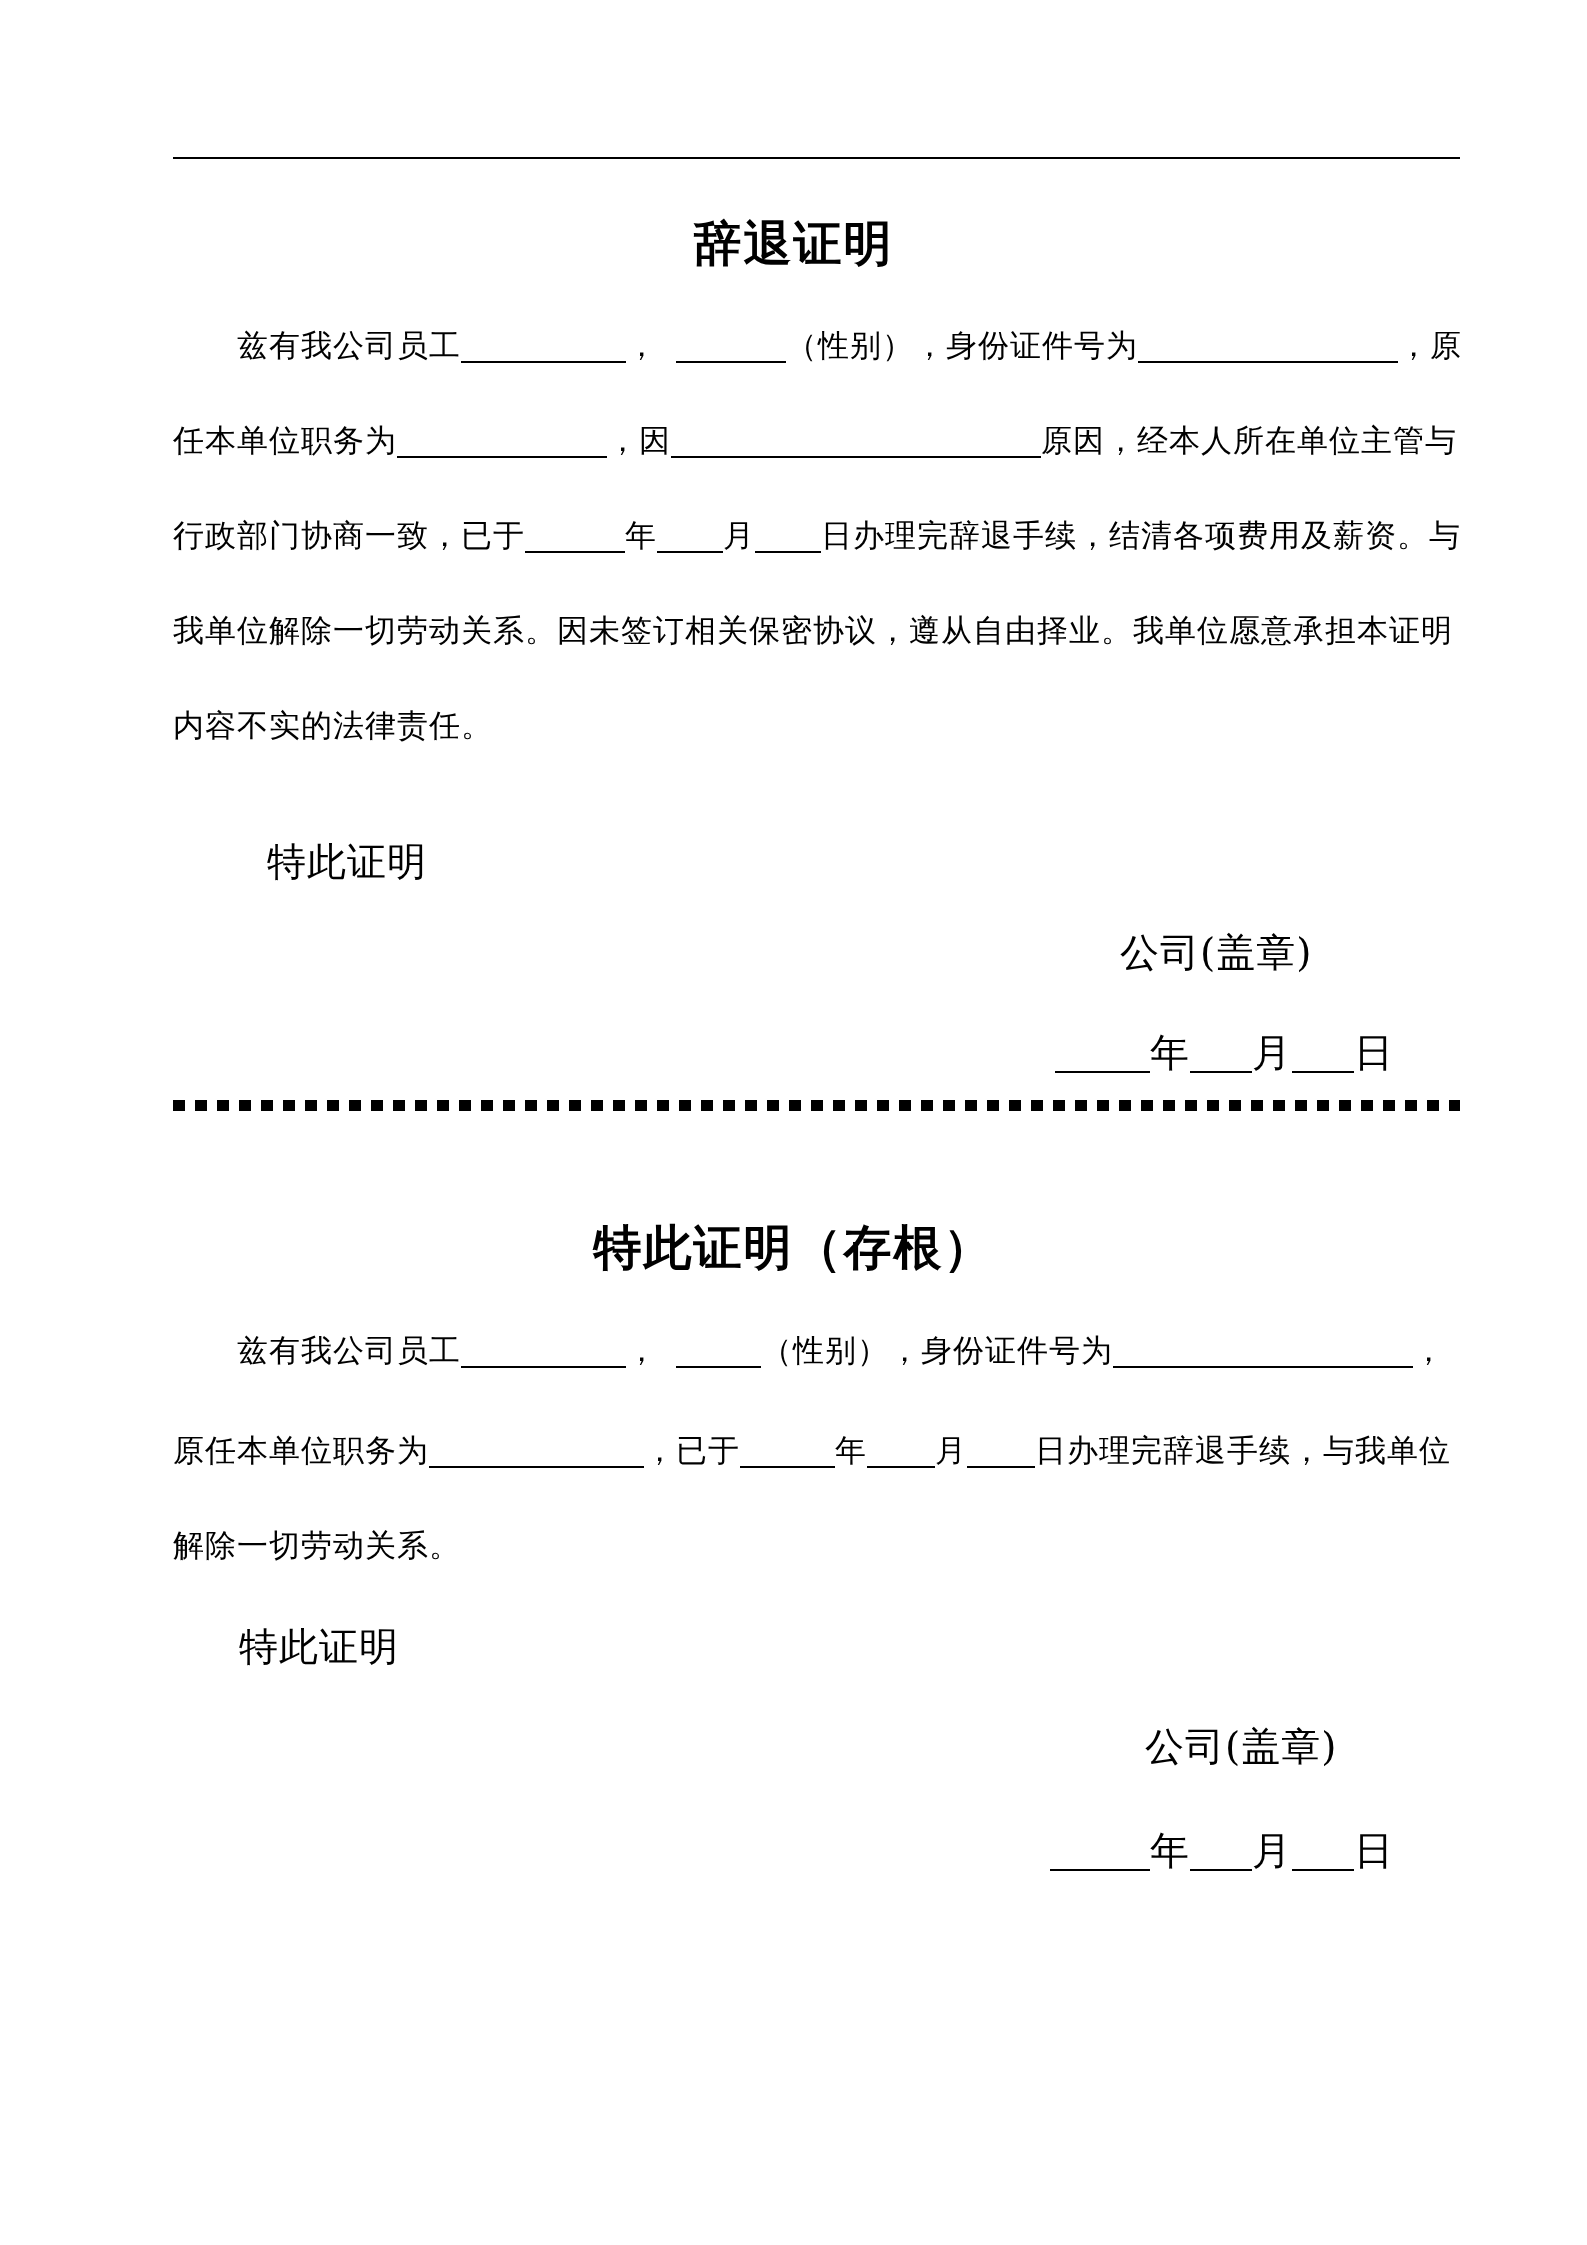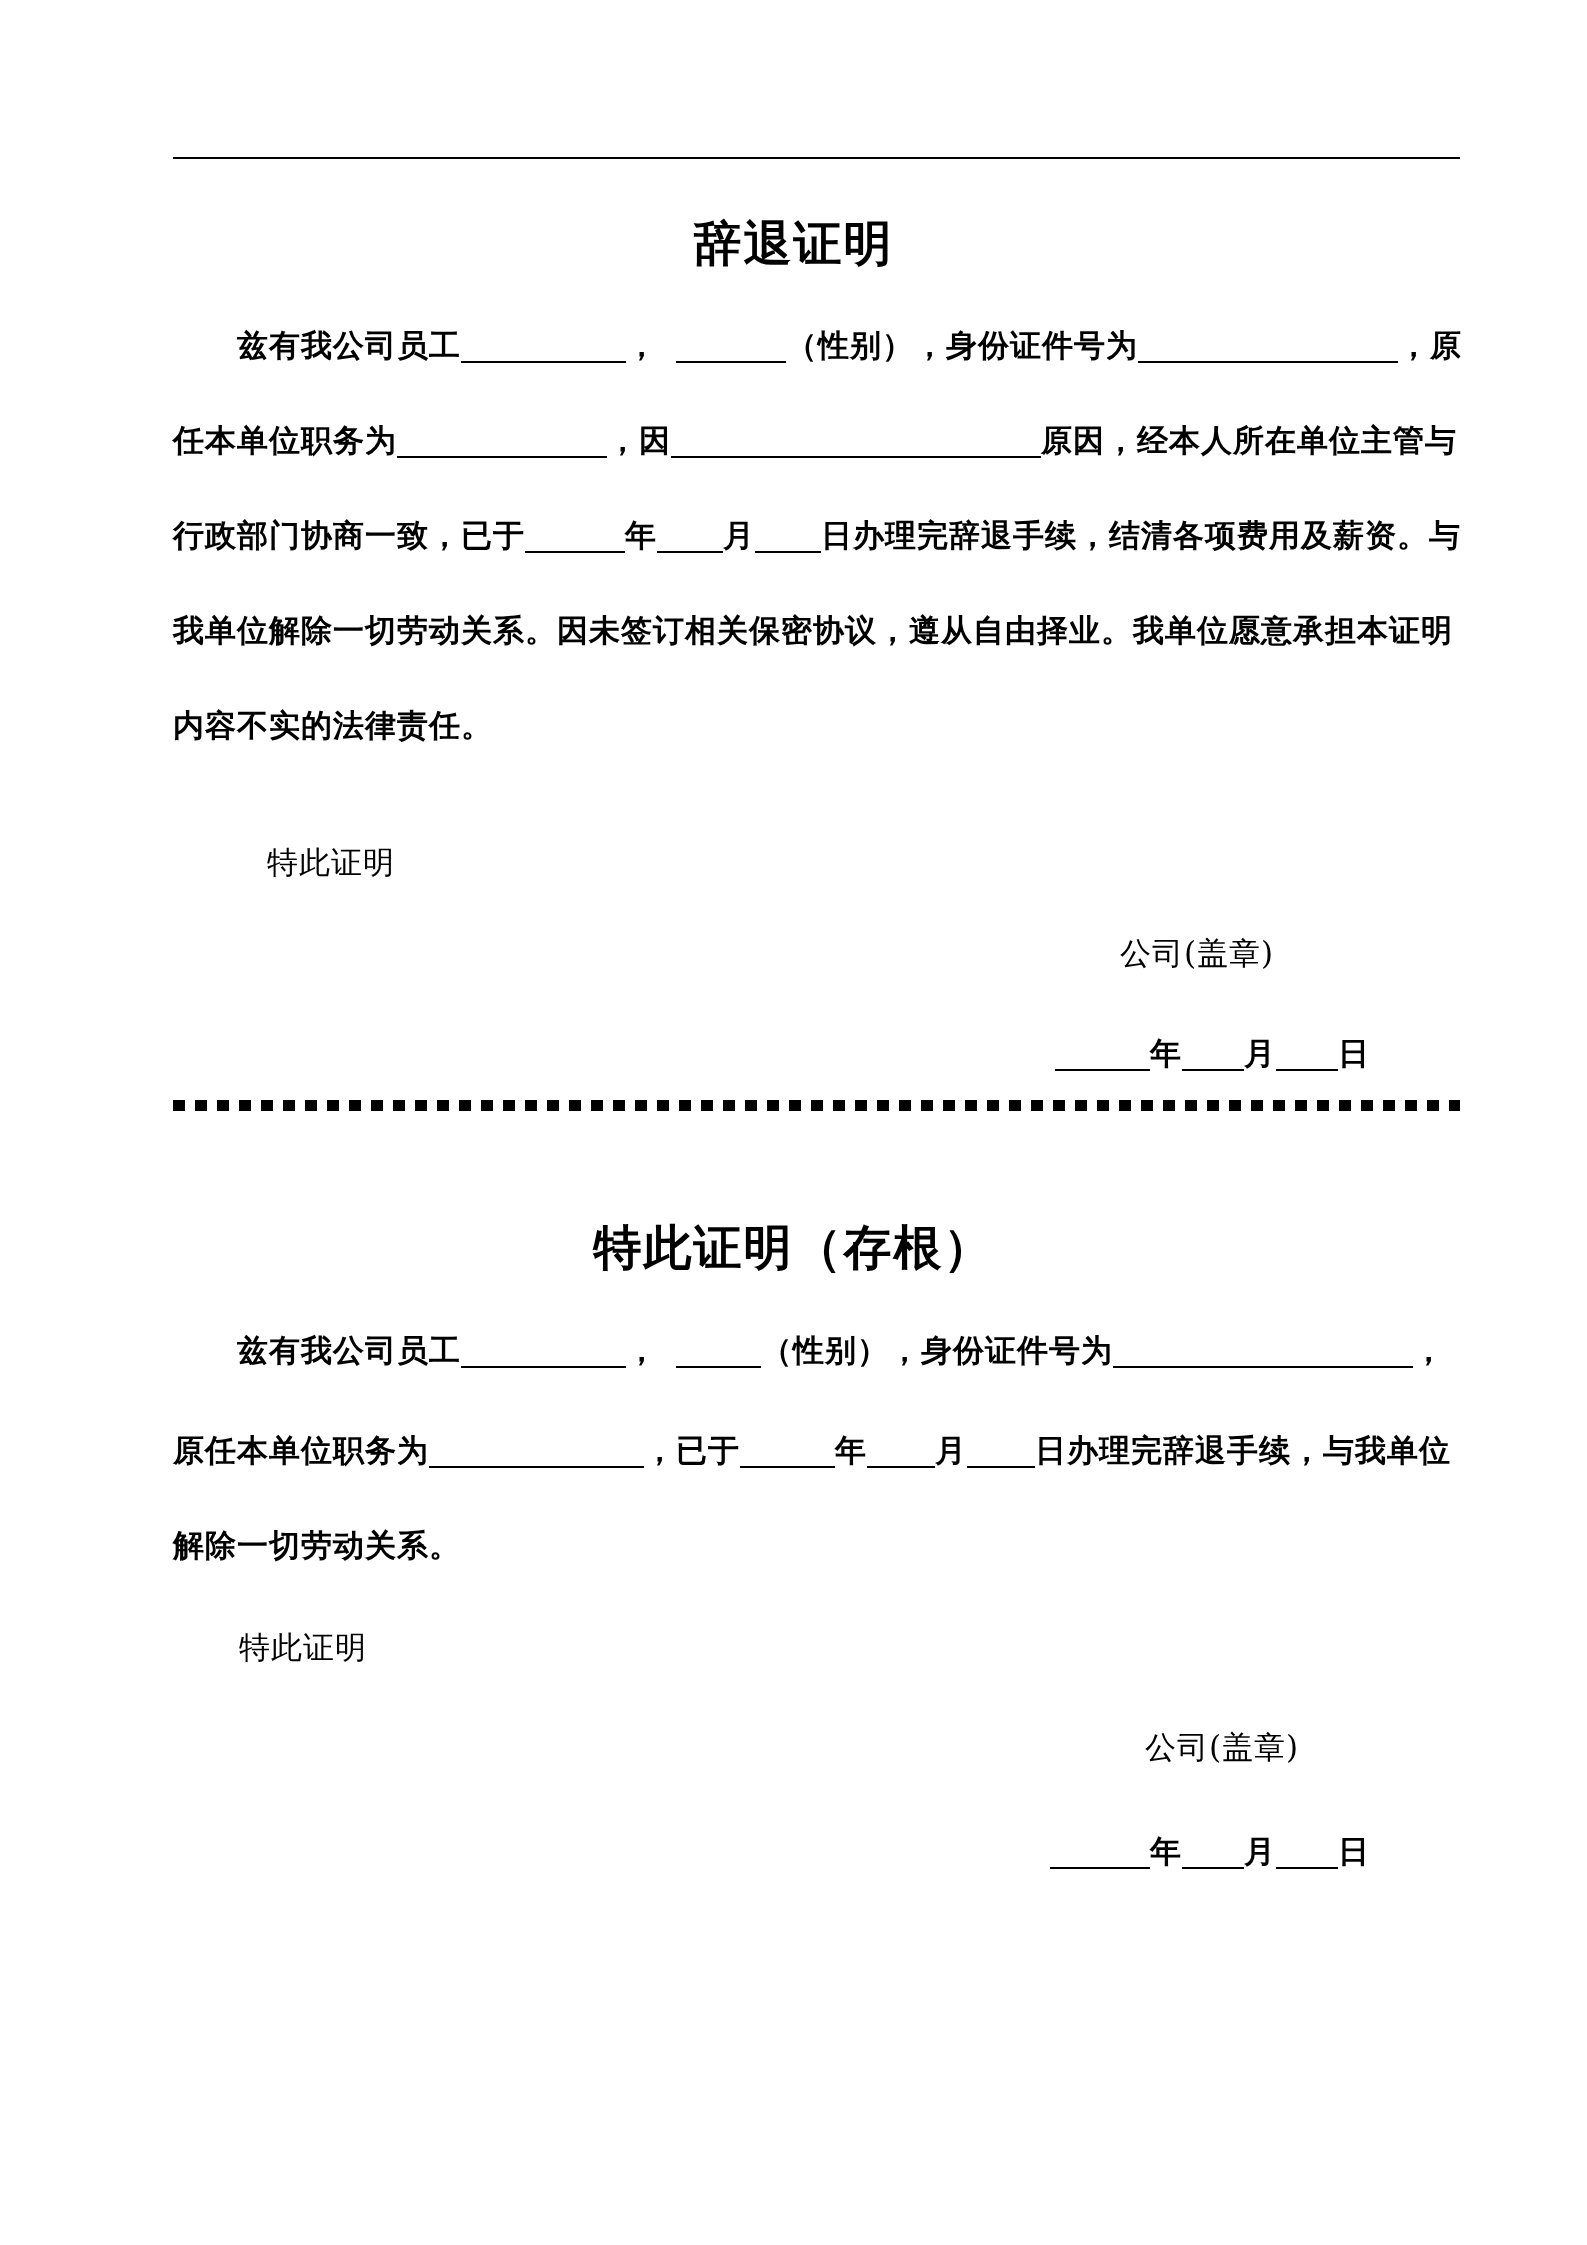--- a/index.html
+++ b/index.html
@@ -10,28 +10,28 @@
   }
   .rule {position:absolute; left:173px; top:157px; width:1287px; height:2px; background:#000;}
   .doc-title {
     position:absolute; left:0; width:1587px; text-align:center;
     font-size:48px; font-weight:bold; letter-spacing:2px; white-space:nowrap;
   }
   .line {
     position:absolute; left:173px; width:1310px; height:44px;
     font-size:31px; line-height:44px; letter-spacing:1px; white-space:nowrap;
   }
-  .seg-text {display:inline;font-weight:bold;}
+  .seg-text {display:inline;}
   .blank {
     display:inline-block; height:12px; border-bottom:2px solid #000;
     vertical-align:-7px;
   }
   .spacer {display:inline-block; height:1px;}
   .sig {
-    position:absolute; height:44px; font-size:31px; line-height:44px;
+    position:absolute; height:44px; font-size:39px; line-height:44px;
     letter-spacing:1px; white-space:nowrap;
   }
   .dots {
     position:absolute; left:173px; top:1100px; width:1287px; height:11px;
     background:repeating-linear-gradient(90deg,#000 0 12px,transparent 12px 22px);
   }
 </style>
 </head>
 <body>
 

